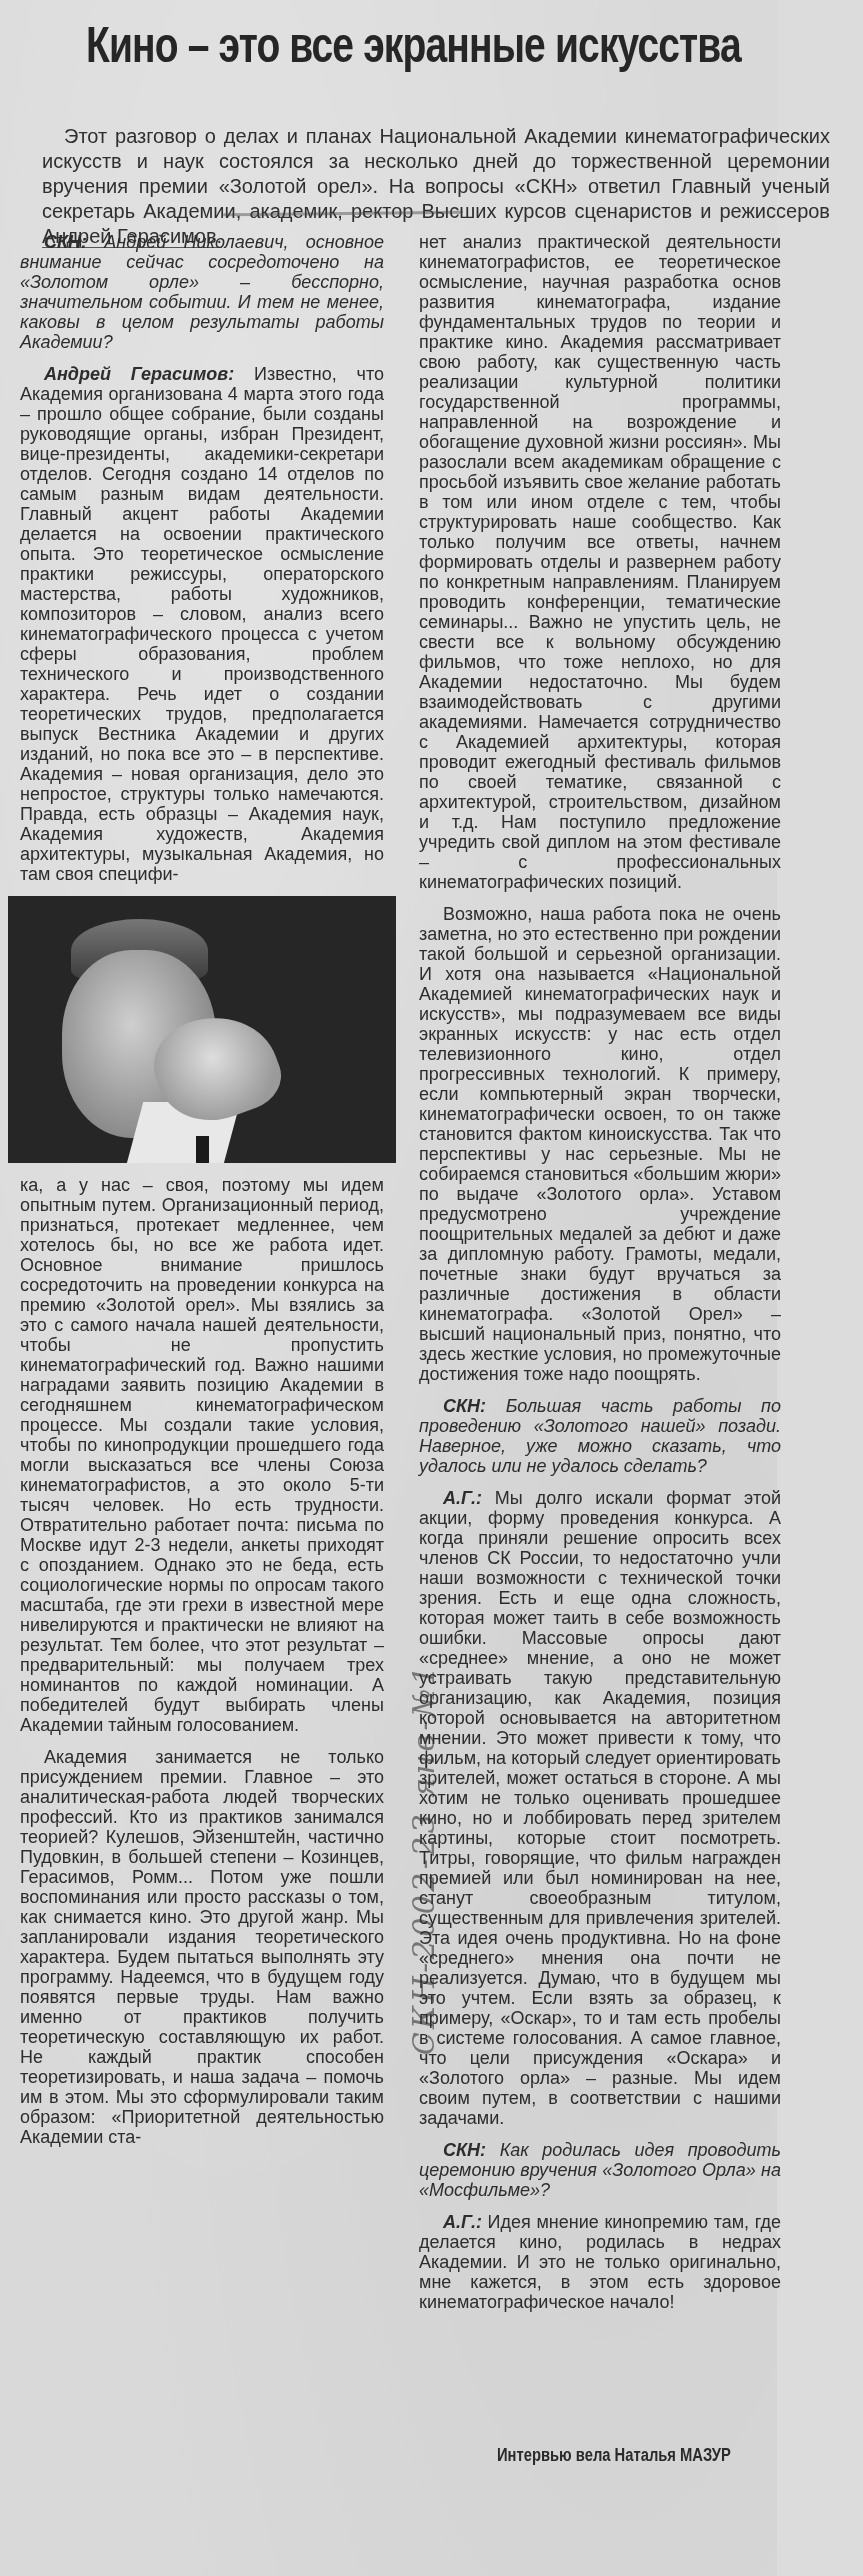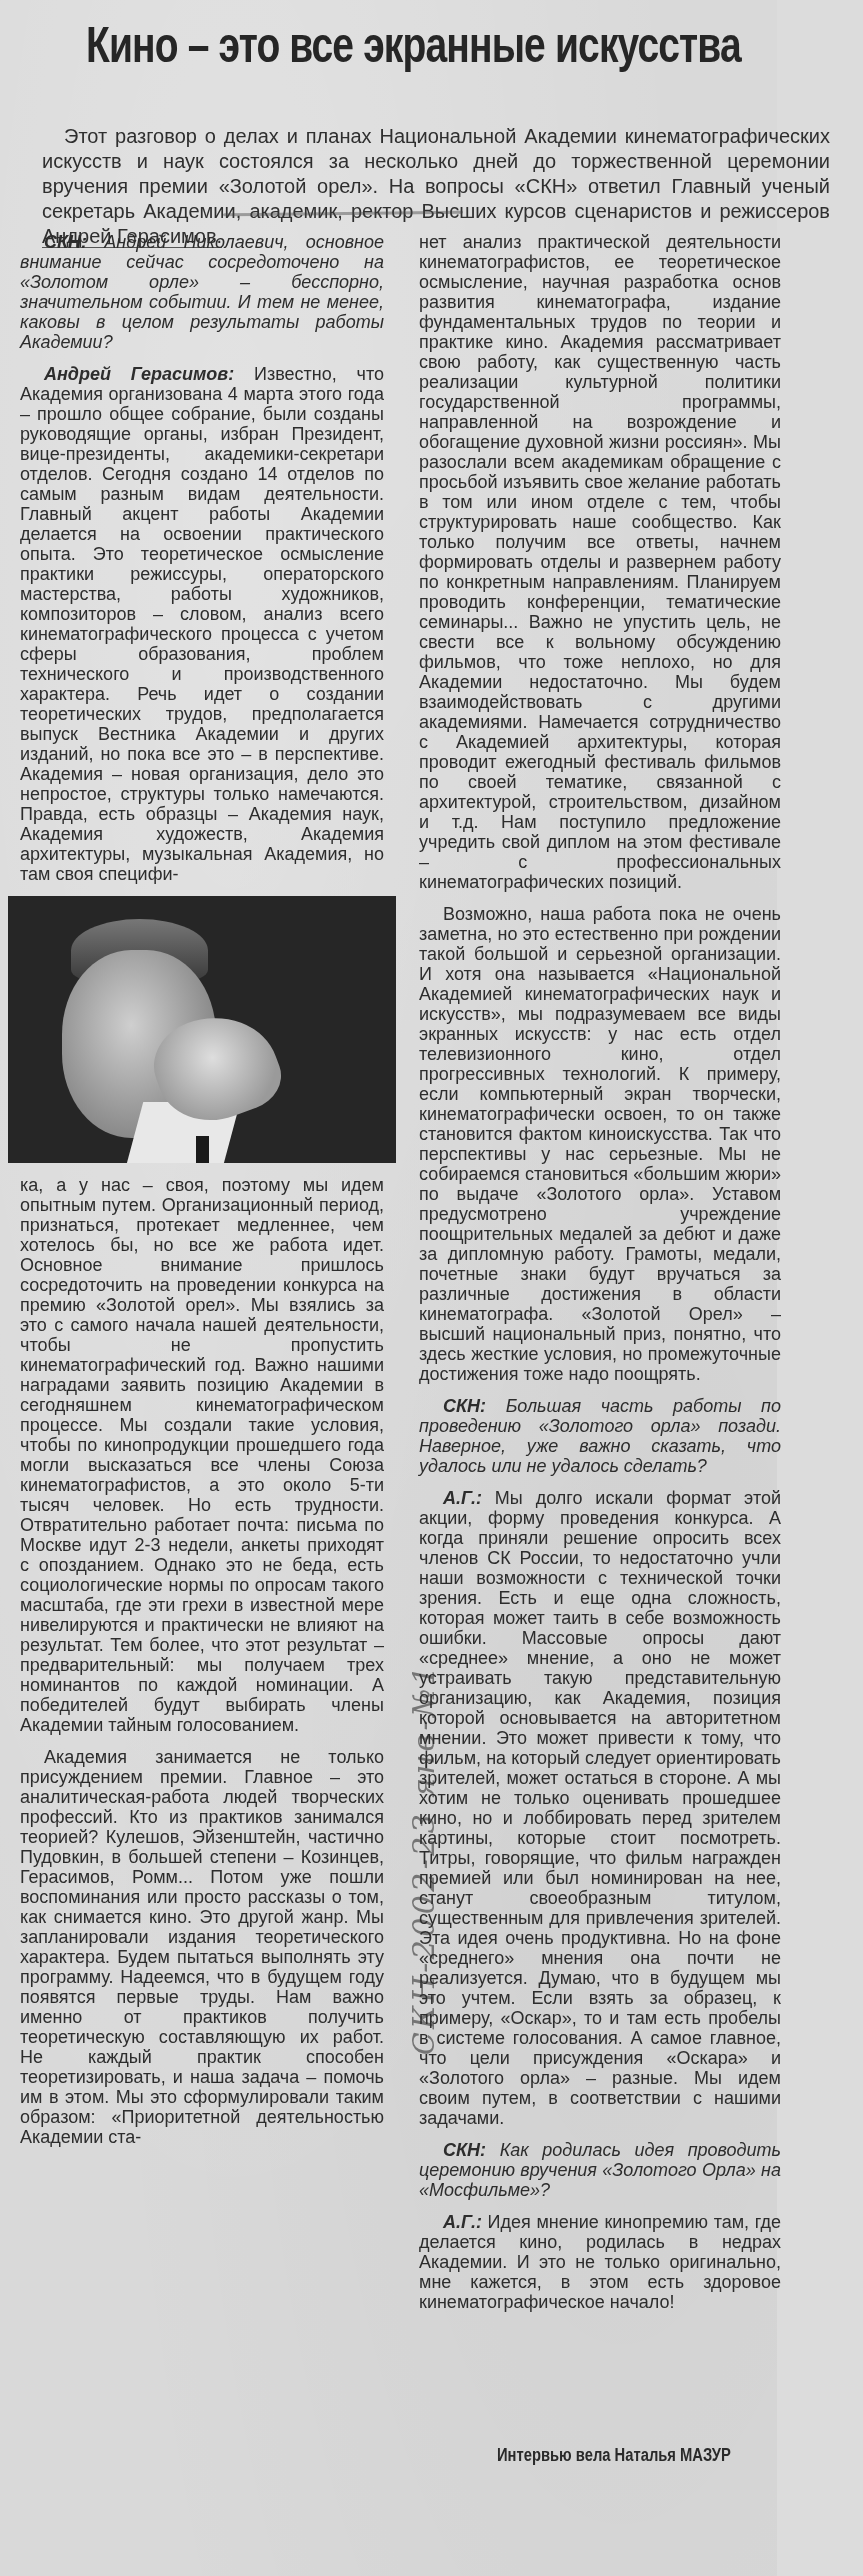--- a/index.html
+++ b/index.html
@@ -124,21 +124,21 @@
     <p>Академия занимается не только присуждением премии. Главное – это аналитическая-работа людей творческих профессий. Кто из практиков занимался теорией? Кулешов, Эйзенштейн, частично Пудовкин, в большей степени – Козинцев, Герасимов, Ромм... Потом уже пошли воспоминания или просто рассказы о том, как снимается кино. Это другой жанр. Мы запланировали издания теоретического характера. Будем пытаться выполнять эту программу. Надеемся, что в будущем году появятся первые труды. Нам важно именно от практиков получить теоретическую составляющую их работ. Не каждый практик способен теоретизировать, и наша задача – помочь им в этом. Мы это сформулировали таким образом: «Приоритетной деятельностью Академии ста-</p>
   </div>
 
   <div class="handwriting">
     <span>СКН-2002-23 янв-№1</span>
   </div>
 
   <div class="col col-right">
     <p class="noindent">нет анализ практической деятельности кинематографистов, ее теоретическое осмысление, научная разработка основ развития кинематографа, издание фундаментальных трудов по теории и практике кино. Академия рассматривает свою работу, как существенную часть реализации культурной политики государственной программы, направленной на возрождение и обогащение духовной жизни россиян». Мы разослали всем академикам обращение с просьбой изъявить свое желание работать в том или ином отделе с тем, чтобы структурировать наше сообщество. Как только получим все ответы, начнем формировать отделы и развернем работу по конкретным направлениям. Планируем проводить конференции, тематические семинары... Важно не упустить цель, не свести все к вольному обсуждению фильмов, что тоже неплохо, но для Академии недостаточно. Мы будем взаимодействовать с другими академиями. Намечается сотрудничество с Академией архитектуры, которая проводит ежегодный фестиваль фильмов по своей тематике, связанной с архитектурой, строительством, дизайном и т.д. Нам поступило предложение учредить свой диплом на этом фестивале – с профессиональных кинематографических позиций.</p>
     <p>Возможно, наша работа пока не очень заметна, но это естественно при рождении такой большой и серьезной организации. И хотя она называется «Национальной Академией кинематографических наук и искусств», мы подразумеваем все виды экранных искусств: у нас есть отдел телевизионного кино, отдел прогрессивных технологий. К примеру, если компьютерный экран творчески, кинематографически освоен, то он также становится фактом киноискусства. Так что перспективы у нас серьезные. Мы не собираемся становиться «большим жюри» по выдаче «Золотого орла». Уставом предусмотрено учреждение поощрительных медалей за дебют и даже за дипломную работу. Грамоты, медали, почетные знаки будут вручаться за различные достижения в области кинематографа. «Золотой Орел» – высший национальный приз, понятно, что здесь жесткие условия, но промежуточные достижения тоже надо поощрять.</p>
-    <p class="q"><b>СКН:</b><span> Большая часть работы по проведению «Золотого орла» позади. Наверное, уже важно сказать, что удалось или не удалось сделать?</span></p>
+    <p class="q"><b>СКН:</b><span> Большая часть работы по проведению «Золотого нашей» позади. Наверное, уже можно сказать, что удалось или не удалось сделать?</span></p>
     <p><span class="spk">А.Г.:</span><span> Мы долго искали формат этой акции, форму проведения конкурса. А когда приняли решение опросить всех членов СК России, то недостаточно учли наши возможности с технической точки зрения. Есть и еще одна сложность, которая может таить в себе возможность ошибки. Массовые опросы дают «среднее» мнение, а оно не может устраивать такую представительную организацию, как Академия, позиция которой основывается на авторитетном мнении. Это может привести к тому, что фильм, на который следует ориентировать зрителей, может остаться в стороне. А мы хотим не только оценивать прошедшее кино, но и лоббировать перед зрителем картины, которые стоит посмотреть. Титры, говорящие, что фильм награжден премией или был номинирован на нее, станут своеобразным титулом, существенным для привлечения зрителей. Эта идея очень продуктивна. Но на фоне «среднего» мнения она почти не реализуется. Думаю, что в будущем мы это учтем. Если взять за образец, к примеру, «Оскар», то и там есть пробелы в системе голосования. А самое главное, что цели присуждения «Оскара» и «Золотого орла» – разные. Мы идем своим путем, в соответствии с нашими задачами.</span></p>
     <p class="q"><b>СКН:</b><span> Как родилась идея проводить церемонию вручения «Золотого Орла» на «Мосфильме»?</span></p>
     <p><span class="spk">А.Г.:</span><span> Идея мнение кинопремию там, где делается кино, родилась в недрах Академии. И это не только оригинально, мне кажется, в этом есть здоровое кинематографическое начало!</span></p>
   </div>
 
   <div class="byline">Интервью вела Наталья МАЗУР</div>
 </div>
 
 
 </body></html>

